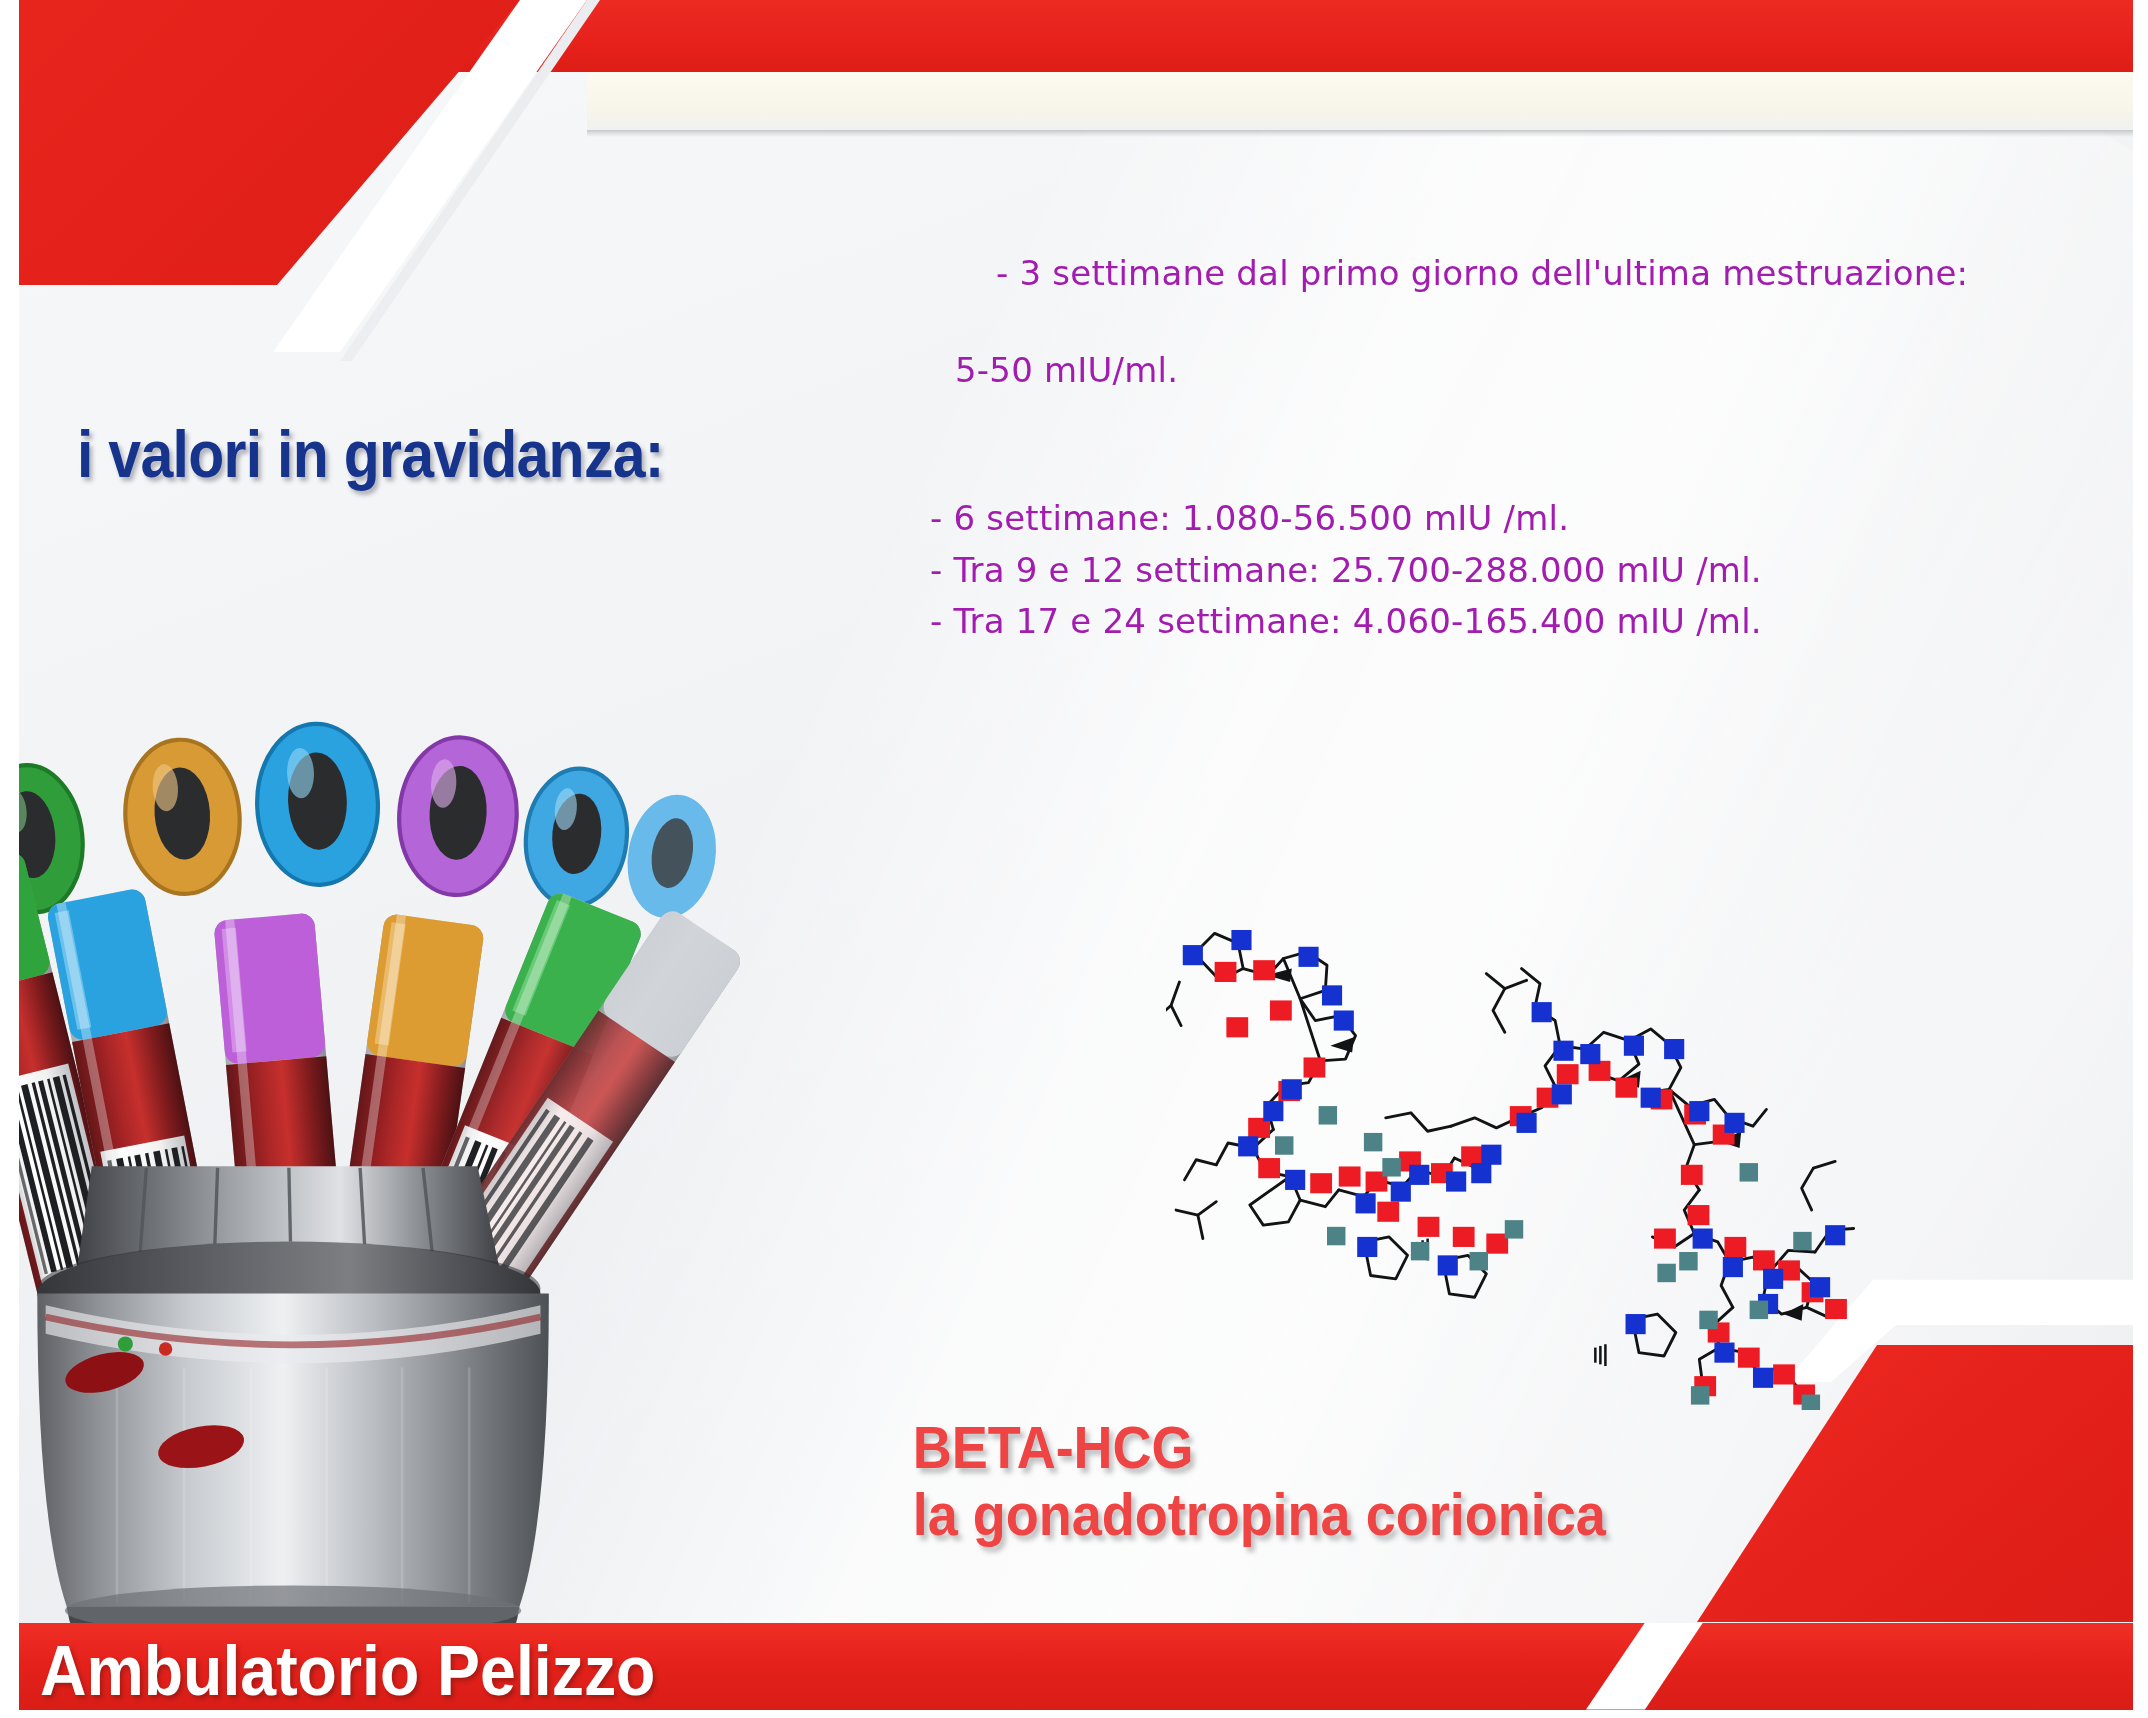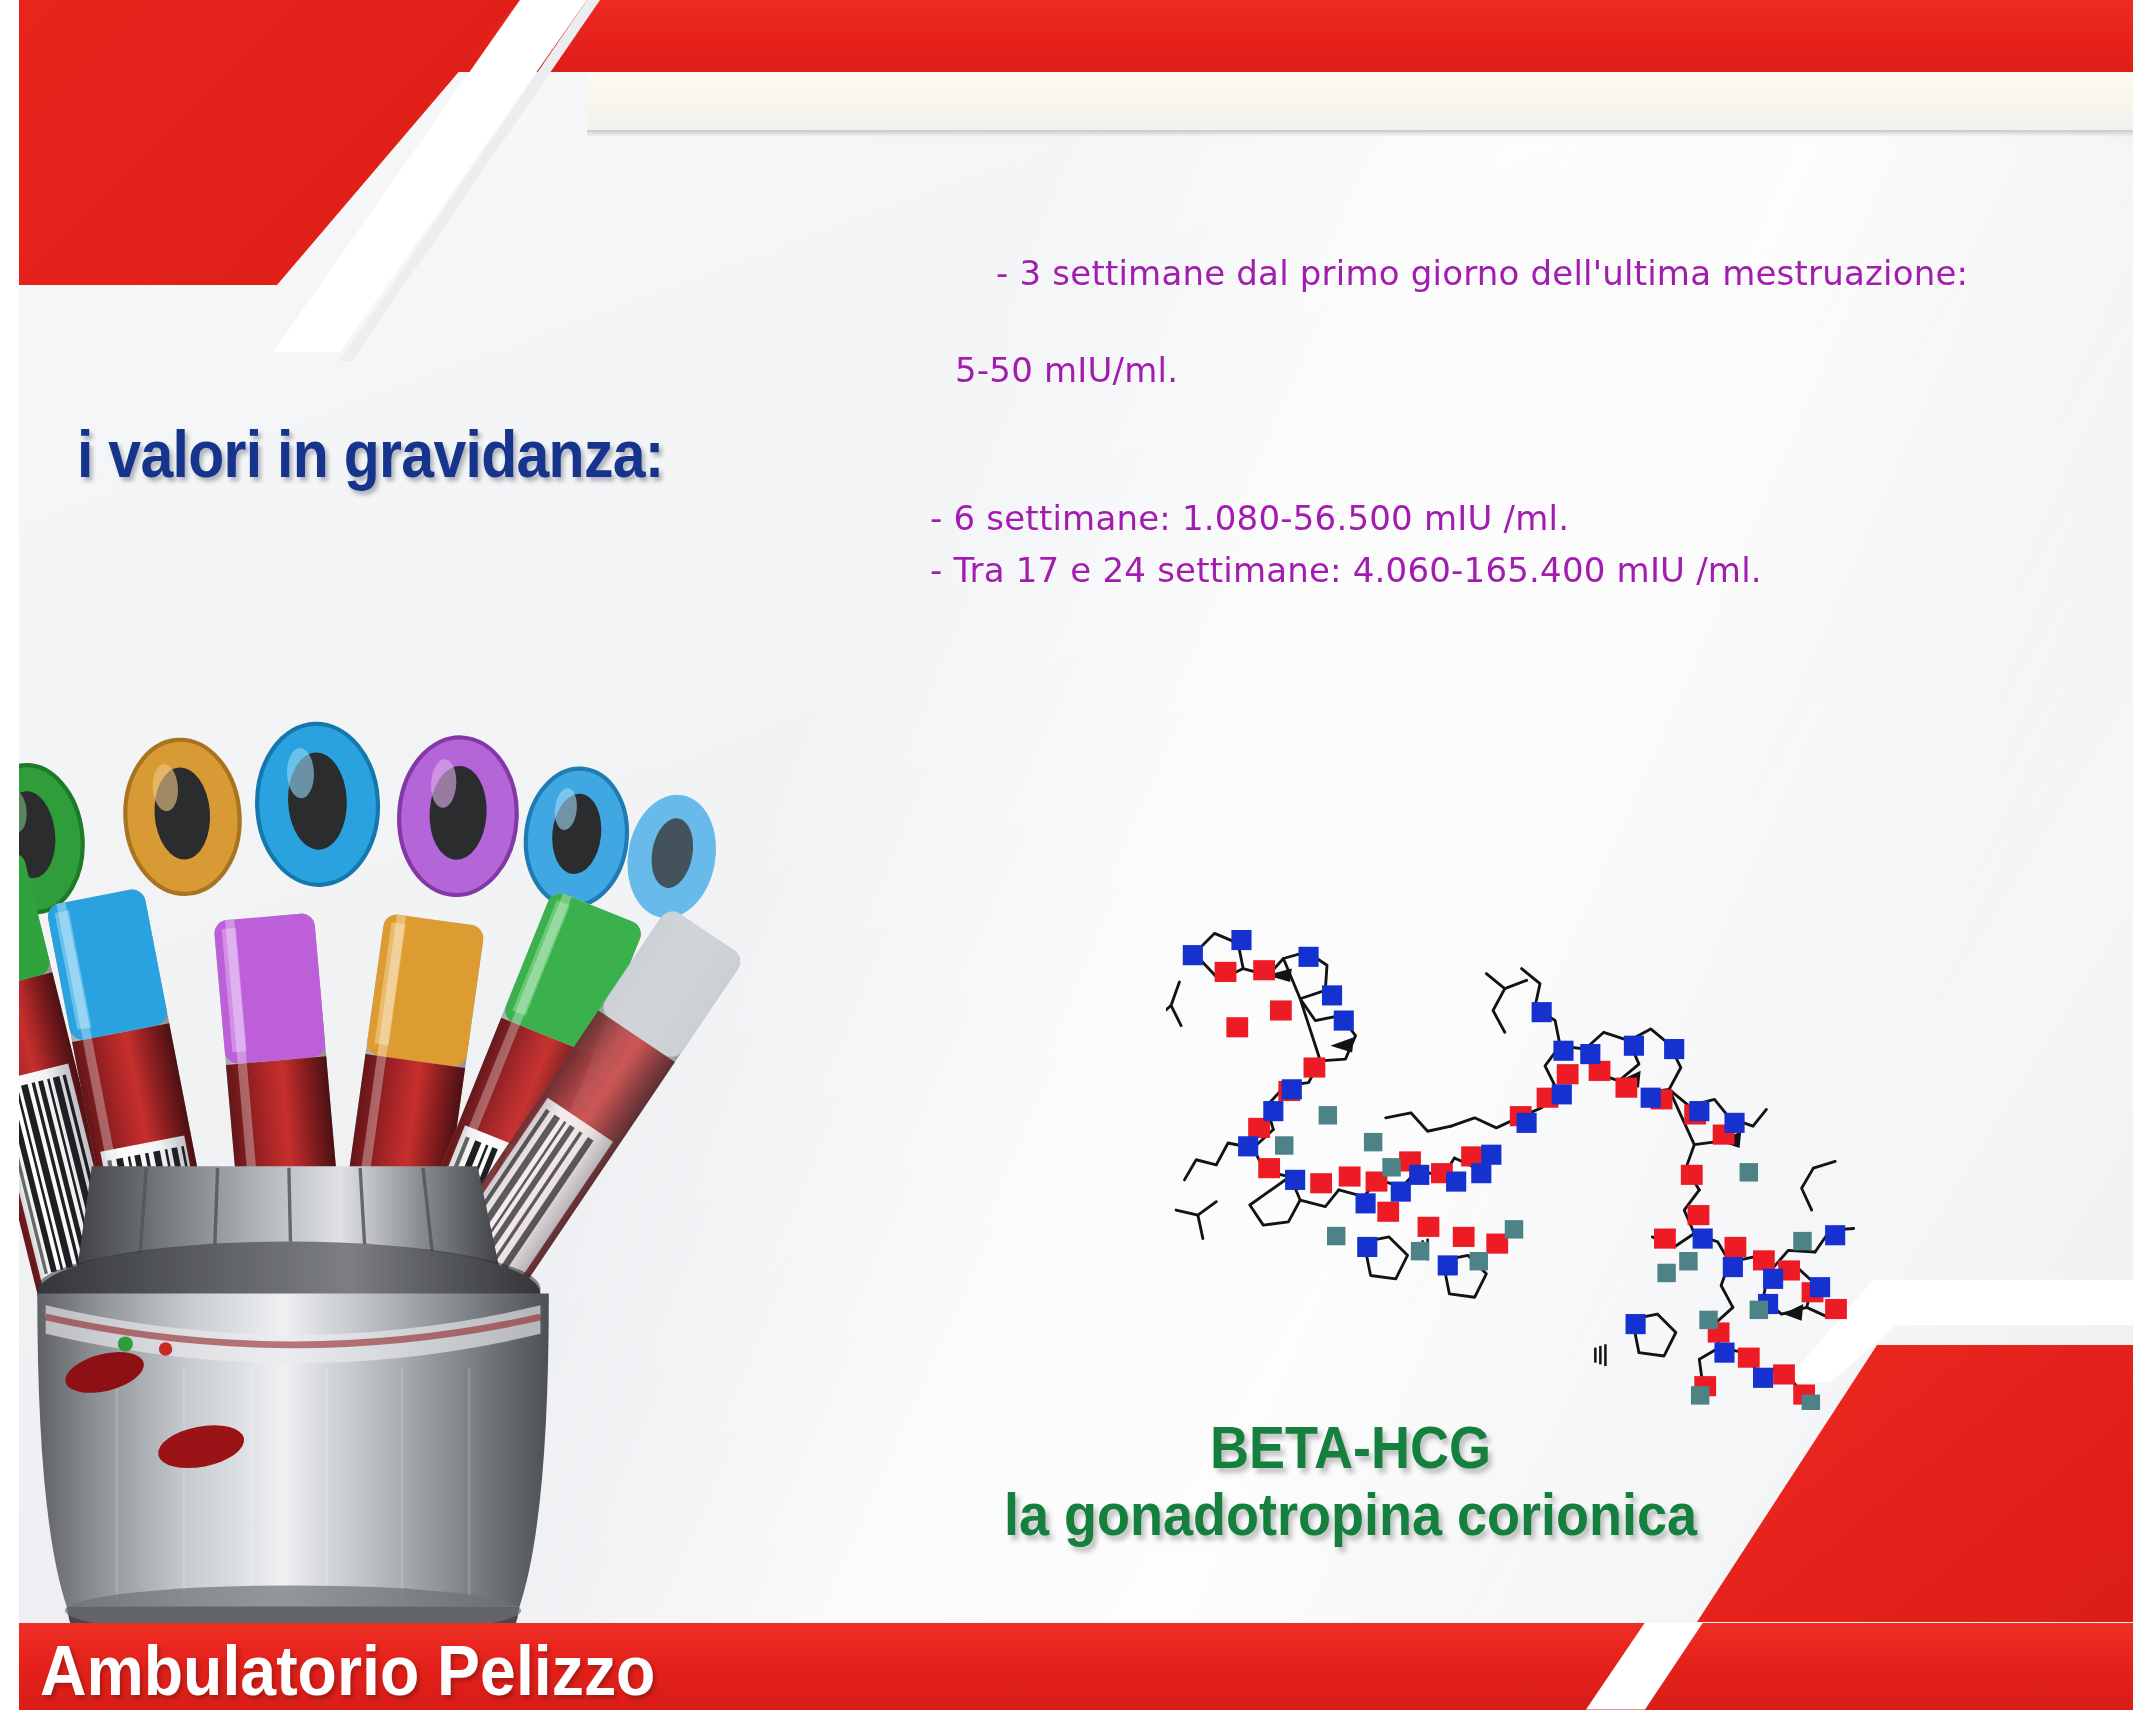--- a/index.html
+++ b/index.html
@@ -127,24 +127,24 @@
     line-height:1.42;
     letter-spacing:0.2px;
     font-weight:400;
     text-shadow:0 0.8px 0.8px rgba(255,255,255,.8);
   }
   .values-list .row{white-space:pre-wrap;margin-bottom:3.4px;}
   .values-list .cont{display:block;padding-left:25px;}
 
   .caption{
     position:absolute;left:864px;top:1414px;width:973px;
-    text-align:center;
+    text-align:left;
     font-family:"Liberation Sans Narrow","Liberation Sans",sans-serif;
     font-weight:bold;
-    color:#15803d;
+    color:#ef4444;
     text-shadow:4.2px 5px 5.9px rgba(120,120,125,.45);
   }
   .caption .l1{font-size:60px;line-height:1.12;letter-spacing:0px;display:block;transform:scaleX(.9);}
   .caption .l2{font-size:60px;line-height:1.12;letter-spacing:0px;display:block;transform:scaleX(.9);}
 
   .footer-text{
     position:absolute;left:40px;bottom:11.7px;
     font-family:"Liberation Sans Narrow","Liberation Sans",sans-serif;
     font-weight:bold;font-size:70px;color:#ffffff;
     letter-spacing:0px;
@@ -640,20 +640,21 @@
   </div>
 
   <div class="title">i valori in gravidanza:</div>
 
   <div class="values-list">
     <div class="row">
       <span>- 3 settimane dal primo giorno dell'ultima mestruazione:</span>
       <span class="cont">5-50 mIU/ml.</span>
     </div>
     <div class="row"><span>- 6 settimane: 1.080-56.500 mIU /ml.</span></div>
+    <div class="row"><span>- Tra 9 e 12 settimane: 25.700-288.000 mIU /ml.</span></div>
     <div class="row"><span>- Tra 17 e 24 settimane: 4.060-165.400 mIU /ml.</span></div>
   </div>
 
   <div class="caption">
     <span class="l1">BETA-HCG</span>
     <span class="l2">la gonadotropina corionica</span>
   </div>
 
   <div class="footer-bar-top-hi"></div>
   <div class="footer-bar"></div>

